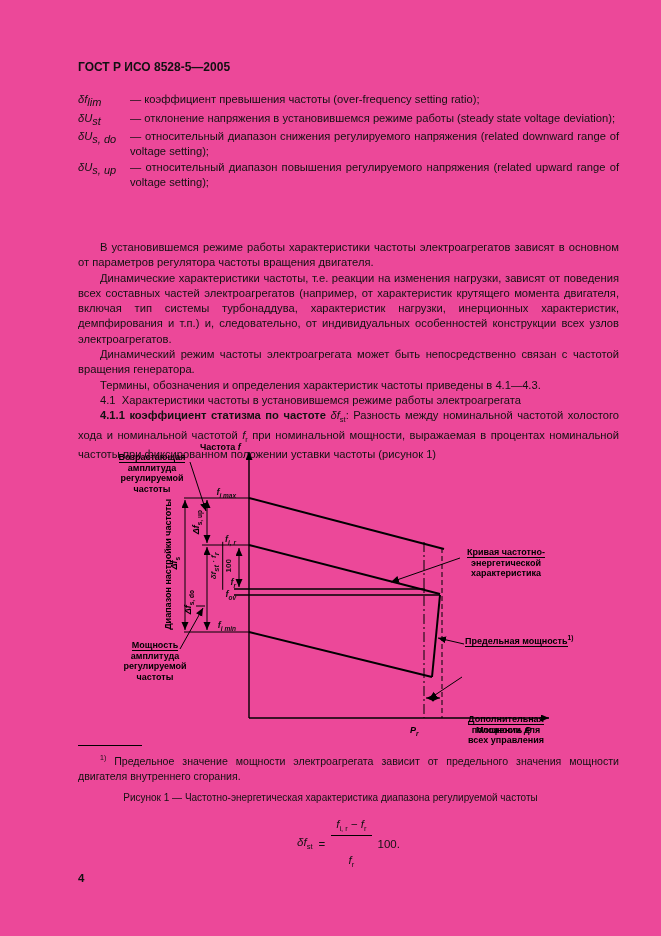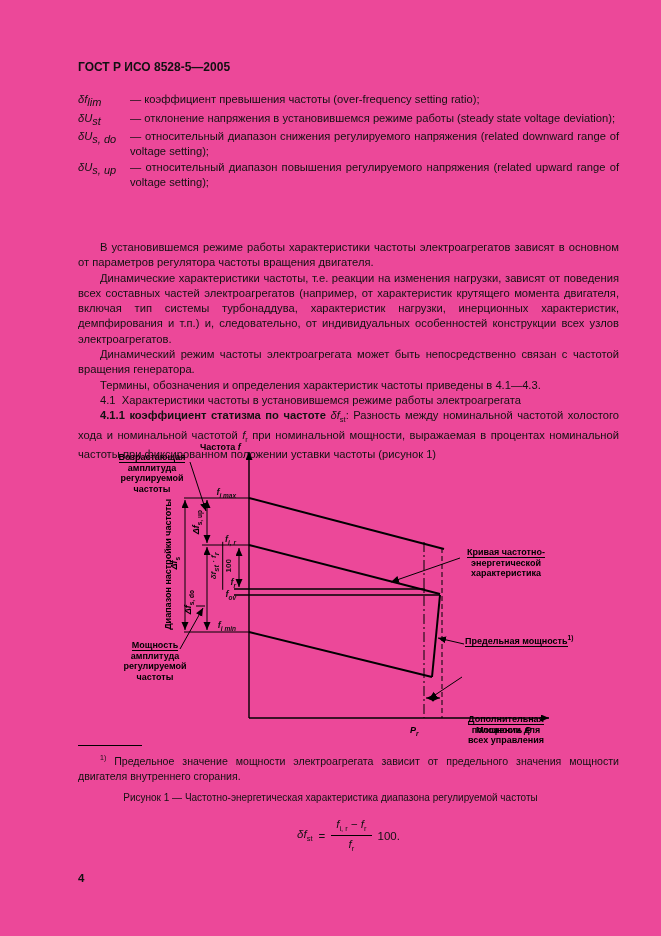--- a/index.html
+++ b/index.html
@@ -31,21 +31,21 @@
   .fl sub{font-size:6.5px;}
   .frac-rot{position:absolute;left:193px;top:114px;width:48px;height:26px;}
   .frac-rot .inner{transform:rotate(-90deg);transform-origin:center;width:48px;font-size:8px;font-weight:bold;text-align:center;}
   .frac-rot .num{border-bottom:1px solid #000;padding:0 1px 1px;font-style:italic;}
   .frac-rot .den{padding-top:1px;}
   
   .fn-rule{position:absolute;left:78px;top:745px;width:64px;border-top:1px solid #000;}
   .fn{position:absolute;left:78px;top:750px;width:541px;font-size:10.6px;line-height:15.5px;text-align:justify;text-indent:22px;}
   .cap{position:absolute;left:60px;top:792px;width:541px;font-size:10px;text-align:center;}
   .formula{position:absolute;left:78px;top:818px;width:541px;display:flex;justify-content:center;align-items:center;gap:6px;font-size:11.5px;}
-  .frc{display:inline-flex;flex-direction:column;align-items:center;}
+  .frc{display:inline-flex;flex-direction:column;align-items:center;gap:16px;}
   .frc .num{border-bottom:1px solid #000;padding:0 5px 2px;}
   .frc .den{padding-top:2px;}
   .pgnum{position:absolute;left:78px;top:872px;font-size:11.5px;font-weight:bold;}
 </style>
 </head>
 <body>
 
 <div class="page">
 
   <div class="hdr">ГОСТ Р ИСО 8528-5—2005</div>

